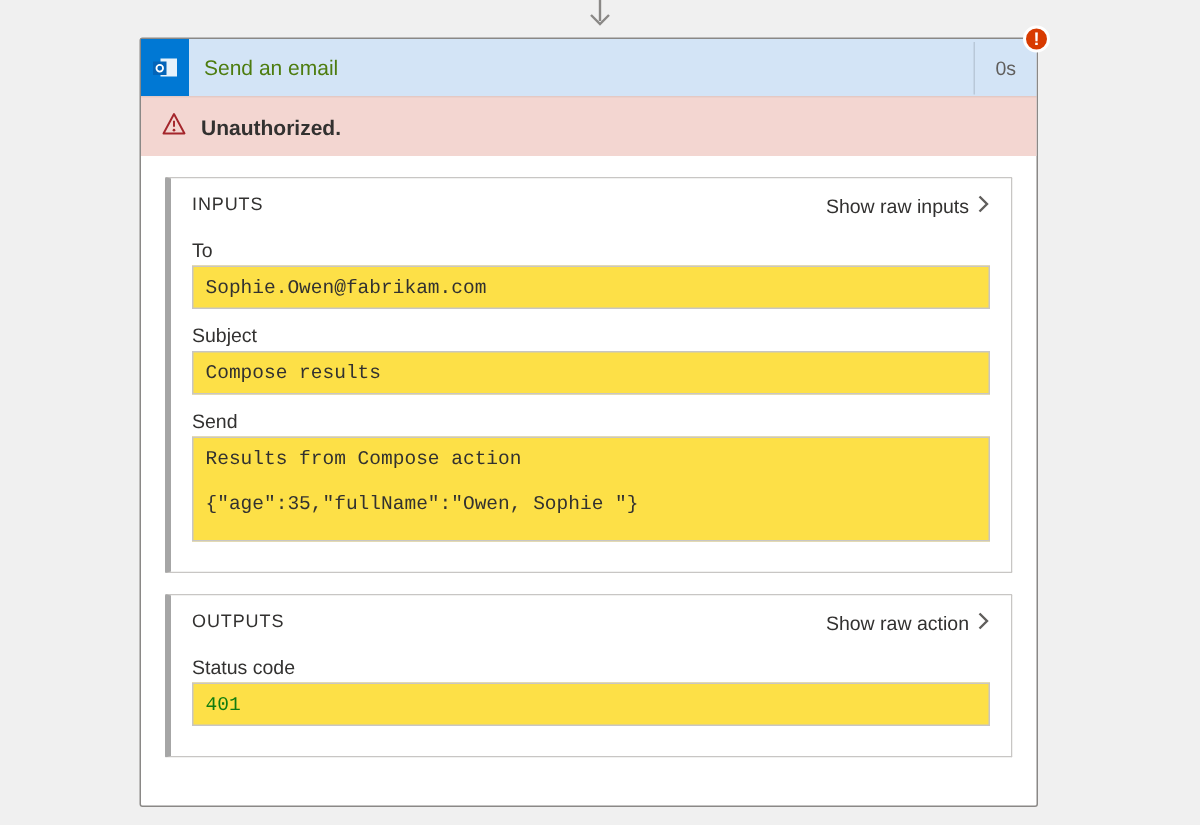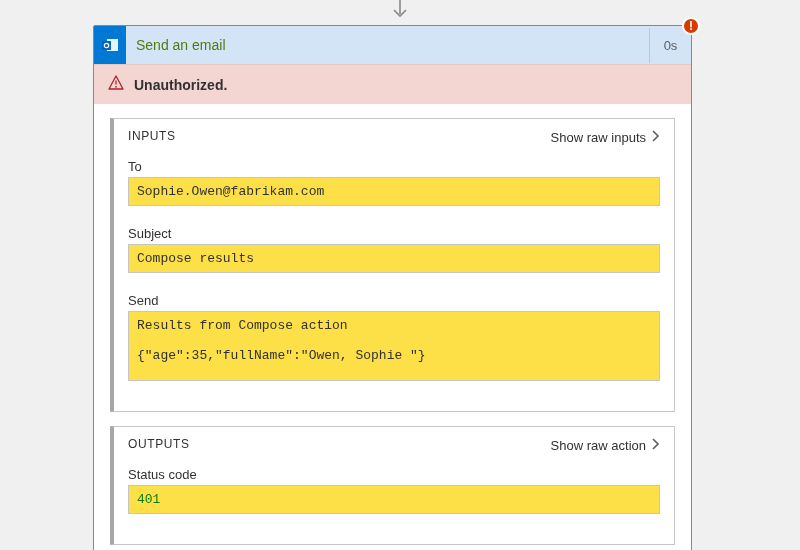--- a/index.html
+++ b/index.html
@@ -128,21 +128,21 @@
       cursor: pointer;
     }
     .chev {
       font-size: 14px;
       color: #605e5c;
     }
     .section-content {
       padding: 4px 14px 10px 14px;
     }
     .field {
-      margin-bottom: 20px;
+      margin-bottom: 10px;
     }
     .field-label {
       font-size: 13px;
       color: #323130;
       margin-bottom: 3px;
     }
     .field-value {
       border: 1px solid #c8c6c4;
       padding: 6px 8px;
       font-family: "Consolas", "Courier New", monospace;

